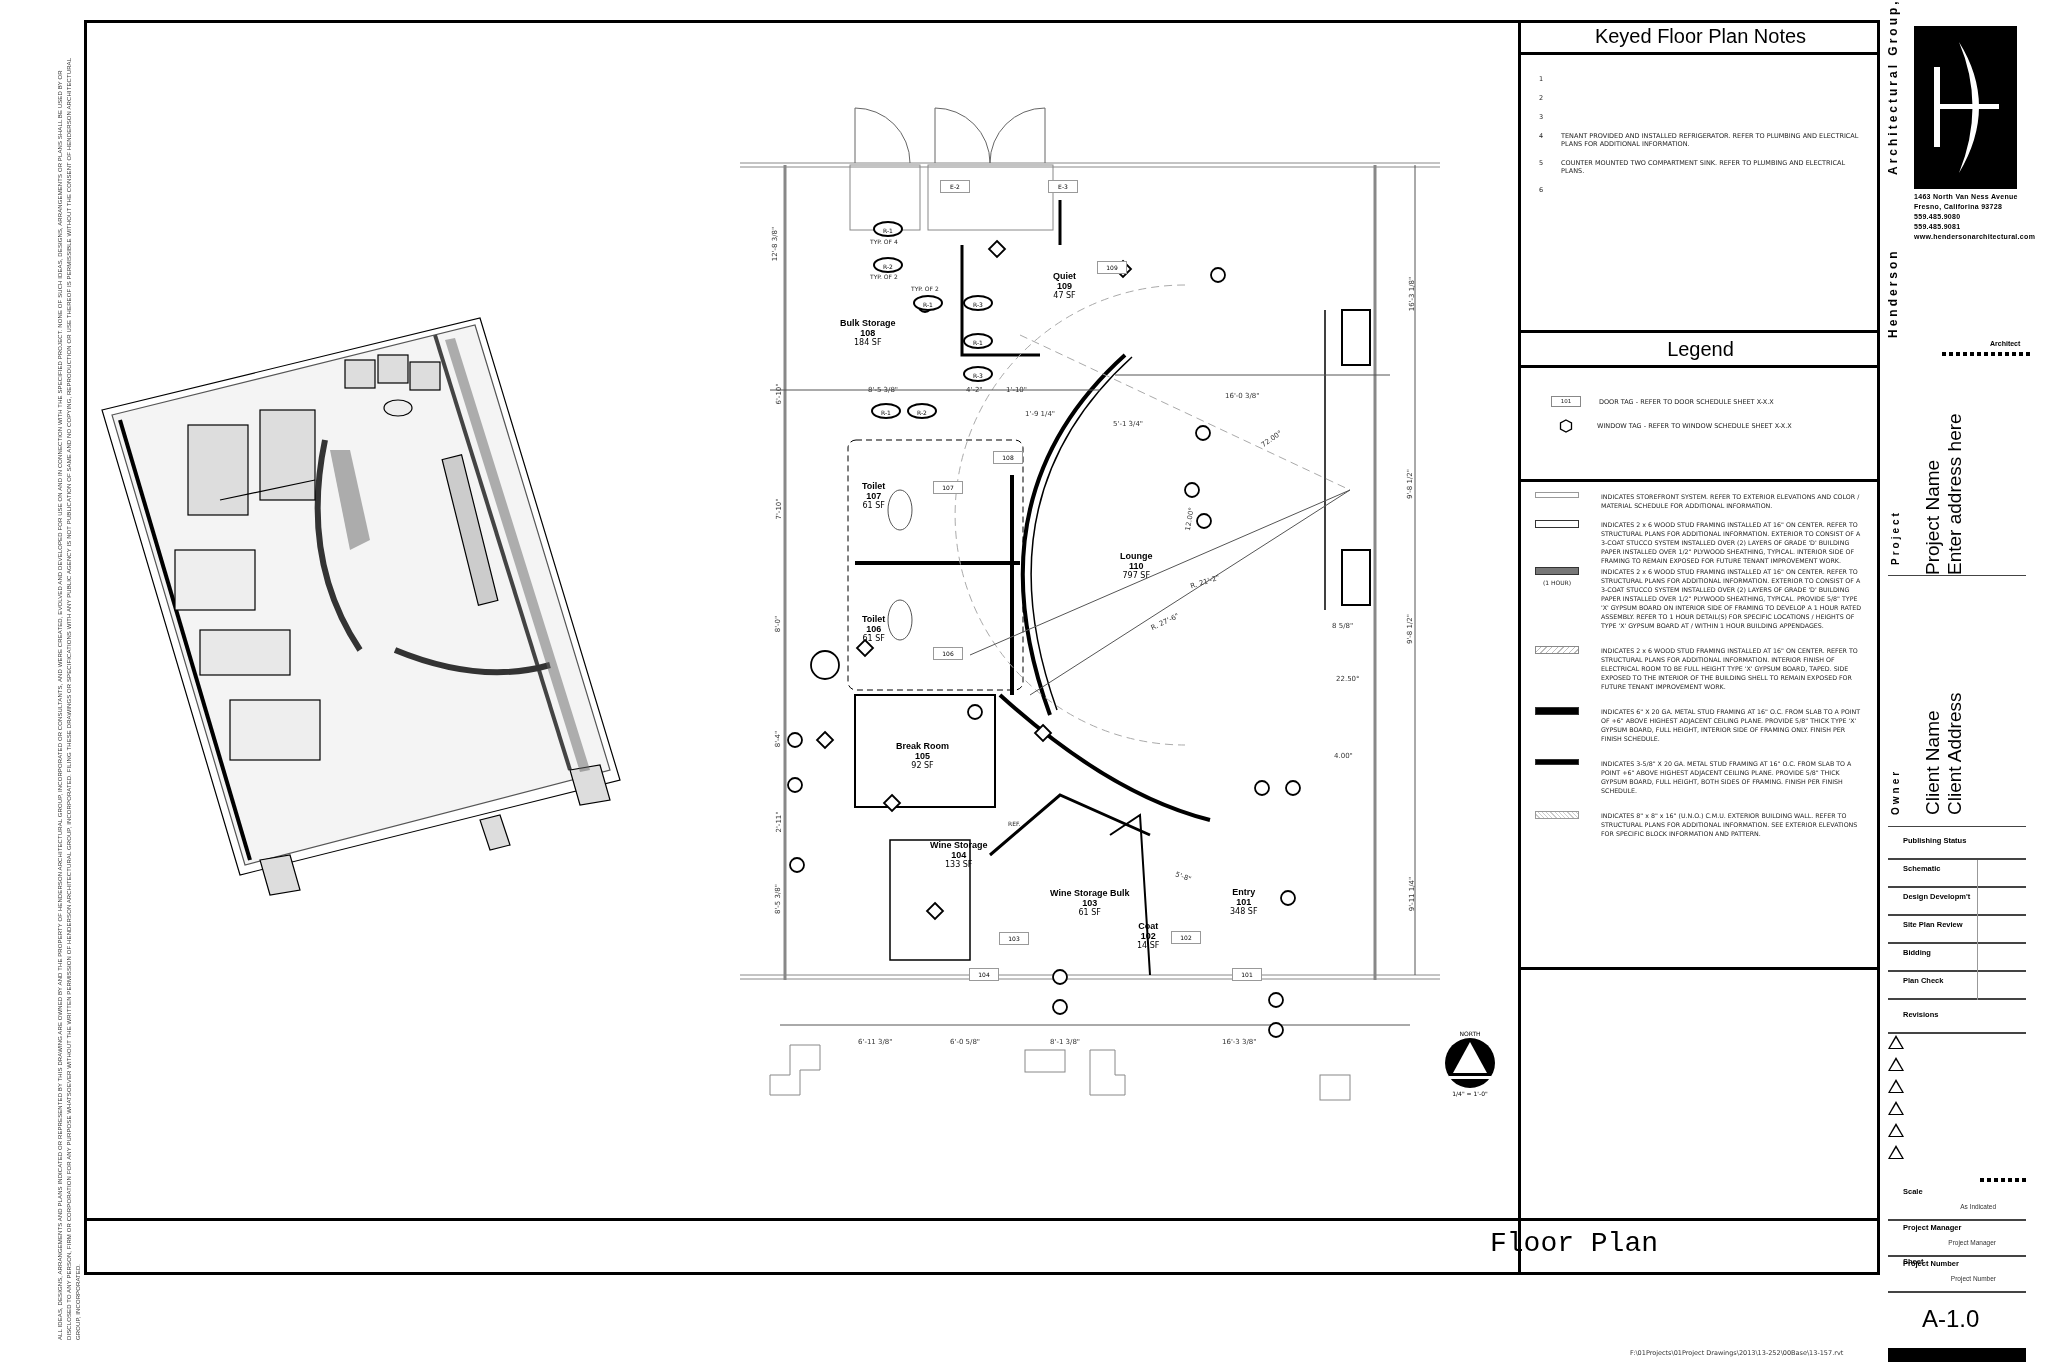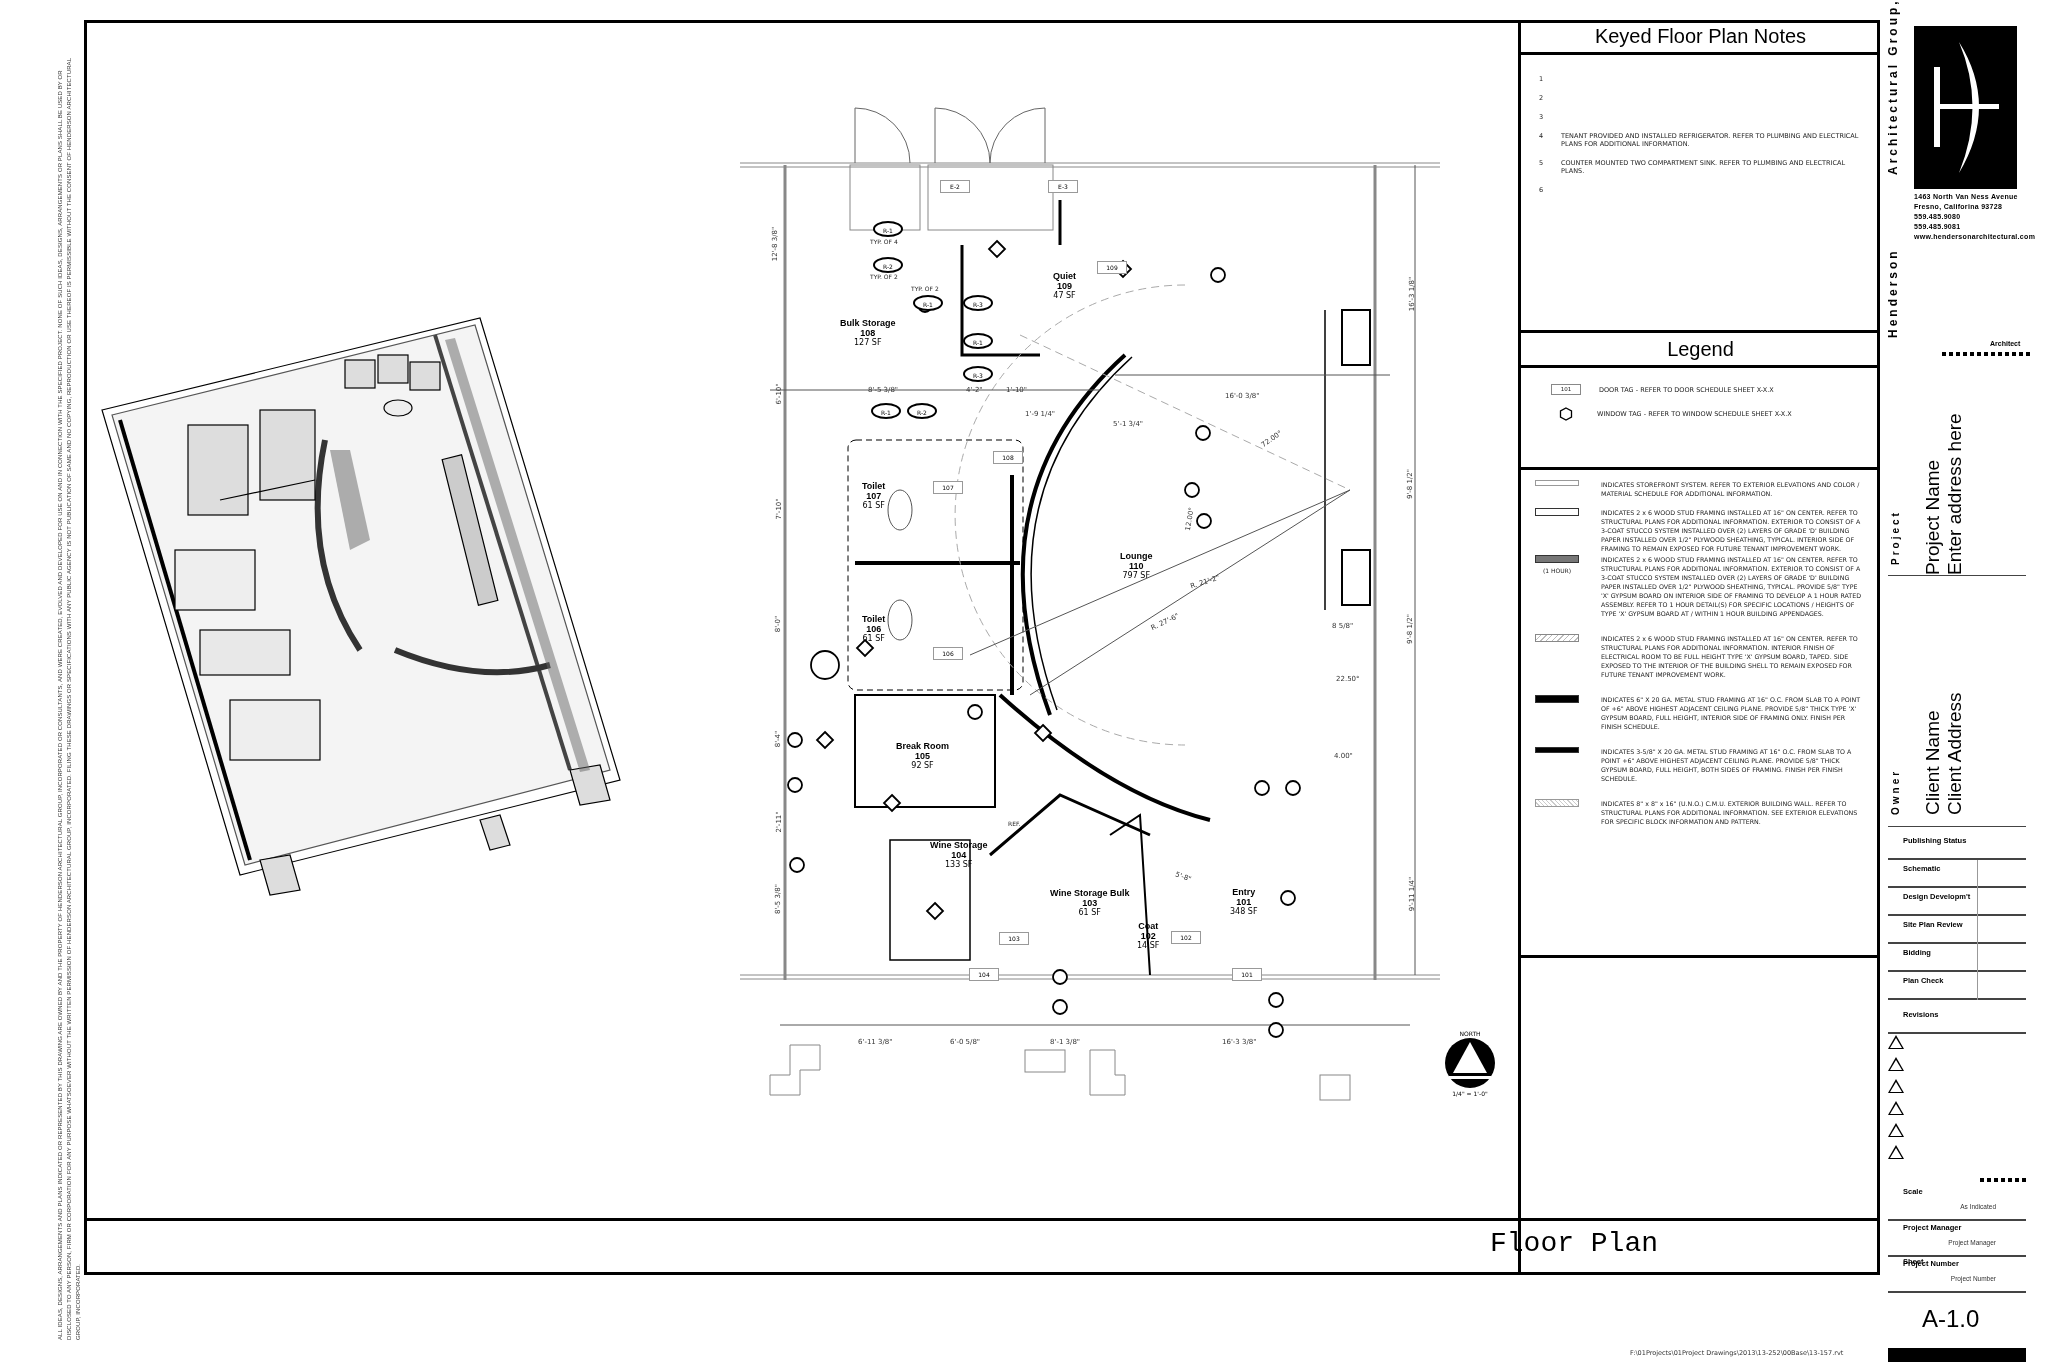--- a/index.html
+++ b/index.html
@@ -160,21 +160,21 @@
       <polygon points="95,637 103,645 95,653 87,645"></polygon>
     <polygon points="162,700 170,708 162,716 154,708"></polygon>
       <polygon points="205,808 213,816 205,824 197,816"></polygon>
     <polygon points="313,630 321,638 313,646 305,638"></polygon>
   </g>
 </svg>
 
 <div class="room" style="left:840px;top:318px">
   <b>Bulk Storage</b>
     <b>108</b>
-    <span class="sf">127 SF</span>
+    <span class="sf">184 SF</span>
 </div>
 <div class="room" style="left:1053px;top:271px">
   <b>Quiet</b>
     <b>109</b>
     <span class="sf">47 SF</span>
 </div>
 <div class="room" style="left:862px;top:481px">
   <b>Toilet</b>
     <b>107</b>
     <span class="sf">61 SF</span>
@@ -304,21 +304,21 @@
         <span style="width:310px">COUNTER MOUNTED TWO COMPARTMENT SINK. REFER TO PLUMBING AND ELECTRICAL PLANS.</span>
       </div>
     <div class="note-row">
         <span class="note-num">6</span>
         <span></span>
       </div>
   </div>
 
   <div style="border-top:3px solid #000"></div>
   <div class="panel-title">Legend</div>
-  <div style="height:95px;padding-top:4px">
+  <div style="height:95px;padding-top:16px">
     <div class="legend-row">
       <span class="door-tag">101</span>
       <span>DOOR TAG - REFER TO DOOR SCHEDULE SHEET X-X.X</span>
     </div>
     <div class="legend-row">
       <svg class="win-tag" viewBox="0 0 14 14">
           <polygon points="7,1 12.5,4 12.5,10 7,13 1.5,10 1.5,4" fill="#fff" stroke="#000" stroke-width="1.3"></polygon>
         </svg>
       <span>WINDOW TAG - REFER TO WINDOW SCHEDULE SHEET X-X.X</span>
     </div>

